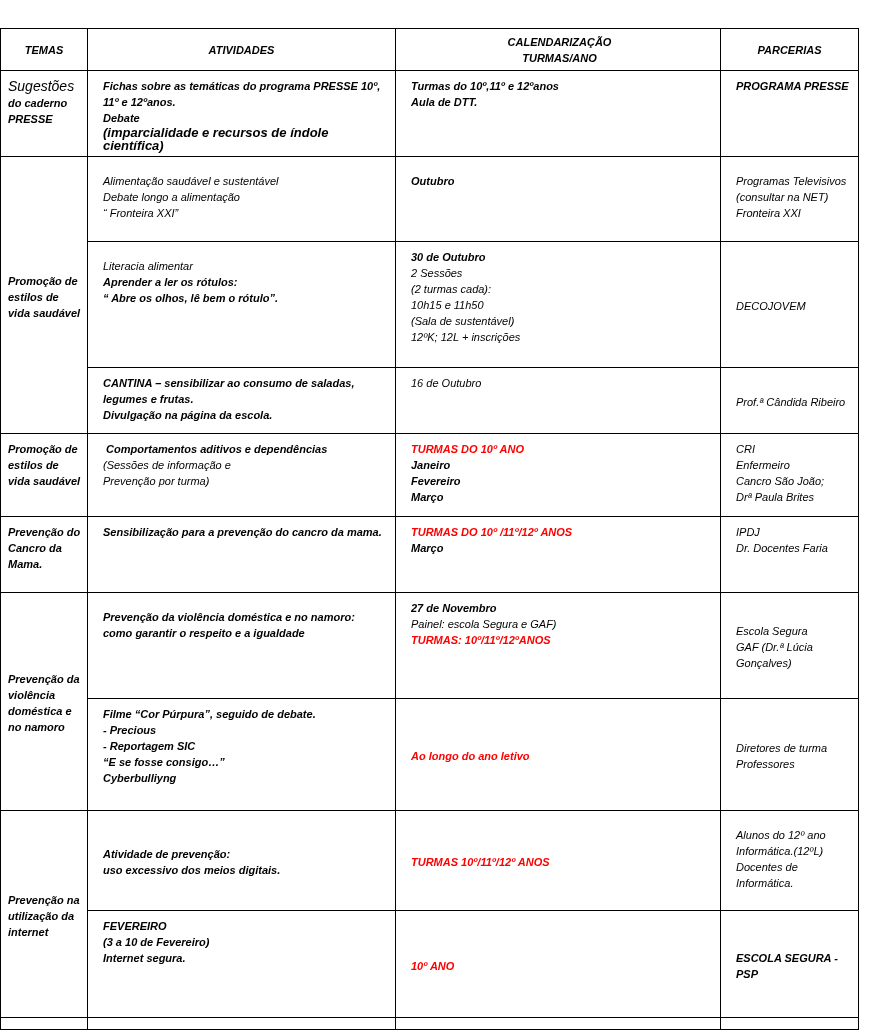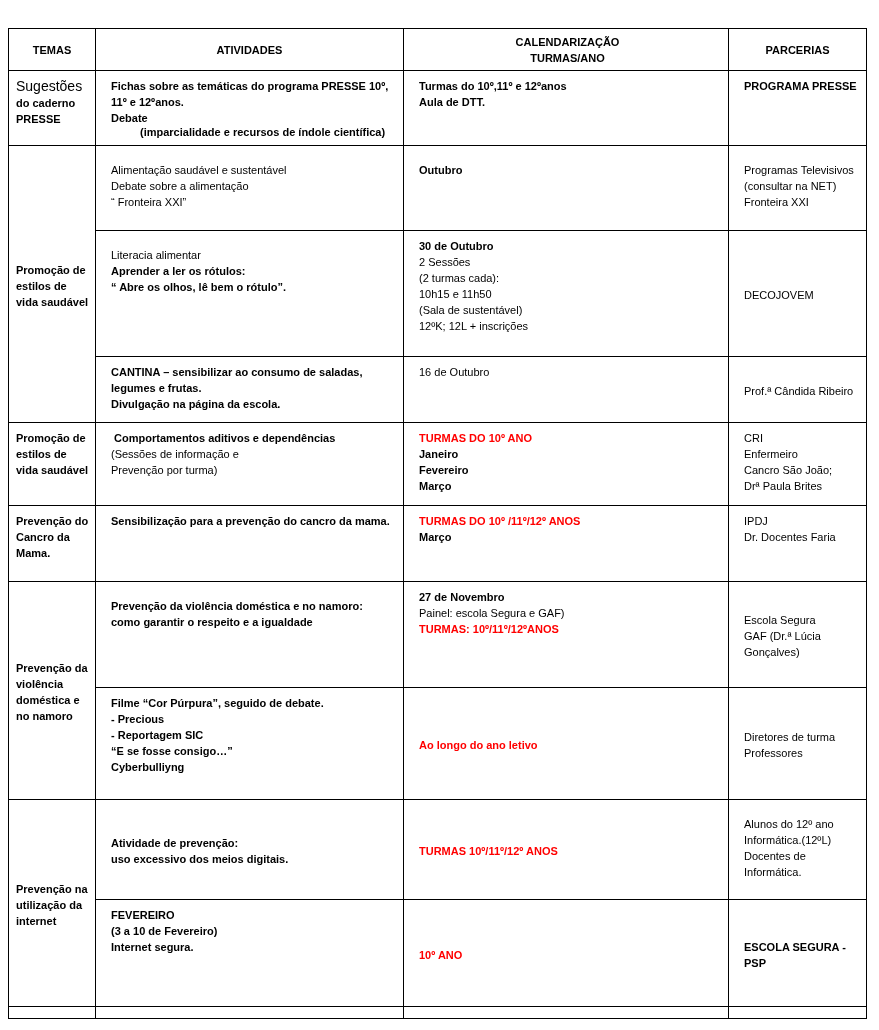--- a/index.html
+++ b/index.html
@@ -3,43 +3,44 @@
 <meta charset="utf-8">
 <style>
   html,body{margin:0;padding:0;background:#ffffff;}
   body{
     width:879px;height:1030px;position:relative;
     font-family:"Liberation Sans","DejaVu Sans",sans-serif;
     color:#000;
     -webkit-font-smoothing:antialiased;
   }
   table.plan{
-    position:absolute;left:8px;top:28px;
+    position:absolute;left:0;top:28px;
     border-collapse:collapse;table-layout:fixed;
     width:858px;
+    font-style:italic;
   }
   td,th{
     border:1px solid #000;
     vertical-align:top;
     padding:7px 8px 4px 15px;
     font-size:11px;line-height:16px;
     overflow:hidden;
   }
   th{
     font-weight:bold;text-align:center;vertical-align:middle;
     padding:4px 6px;
   }
   th.left{text-align:center;padding-left:9px;}
   td.tema{font-weight:bold;padding-left:7px;padding-right:4px;}
   td.tema.vm, td.vm{vertical-align:middle;}
   td.pt16{padding-top:16px;}
   .line{white-space:pre-wrap;margin:0;}
   .line.b{font-weight:bold;}
   .line.red{color:#ff0000;font-weight:bold;}
-  .line.sm{font-size:11px;line-height:13px;margin-left:29px;}
+  .line.sm{font-size:13px;line-height:13px;}
   .big{font-size:14px;font-weight:normal;}
   .tema-normal{font-weight:normal;font-size:11px;}
   tr.thin td{height:11px;padding:0;}
 </style>
 </head>
 <body>
 
 <table class="plan">
   <colgroup>
     <col style="width:87px">
@@ -72,21 +73,21 @@
         </td>
     <td>
           <div class="line b">PROGRAMA PRESSE</div>
         </td>
   </tr>
 
   <tr style="height:85px">
     <td class="tema vm" rowspan="3">Promoção de estilos de vida saudável</td>
     <td class="pt16">
           <div class="line">Alimentação saudável e sustentável</div>
-          <div class="line">Debate sobre a alimentação</div>
+          <div class="line">Debate longo a alimentação</div>
           <div class="line">“ Fronteira XXI”</div>
         </td>
     <td class="pt16">
           <div class="line b">Outubro</div>
         </td>
     <td class="pt16">
           <div class="line">Programas Televisivos</div>
           <div class="line">(consultar na NET)</div>
           <div class="line">Fronteira XXI</div>
         </td>

